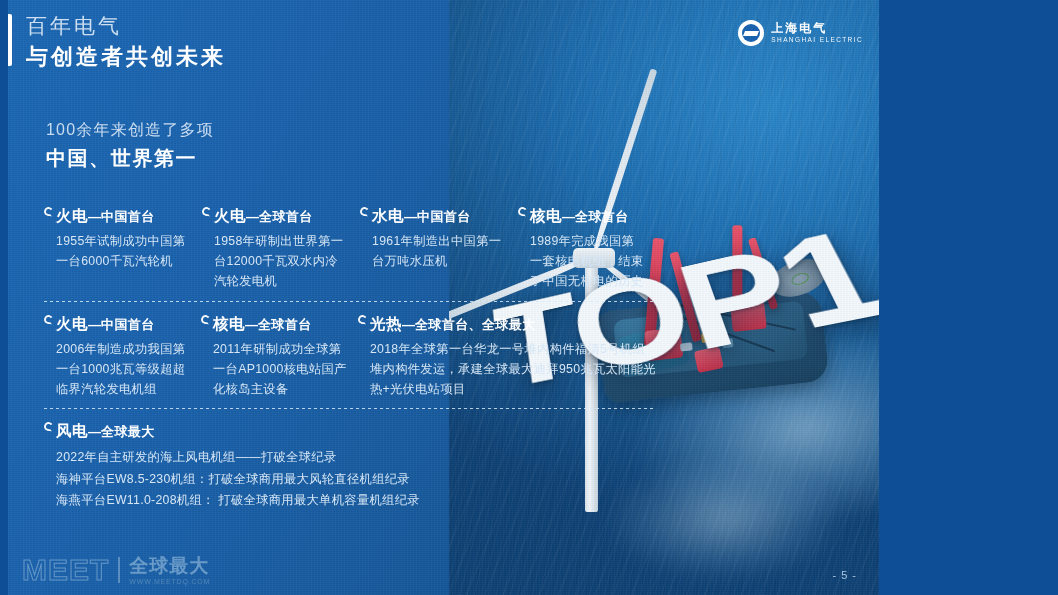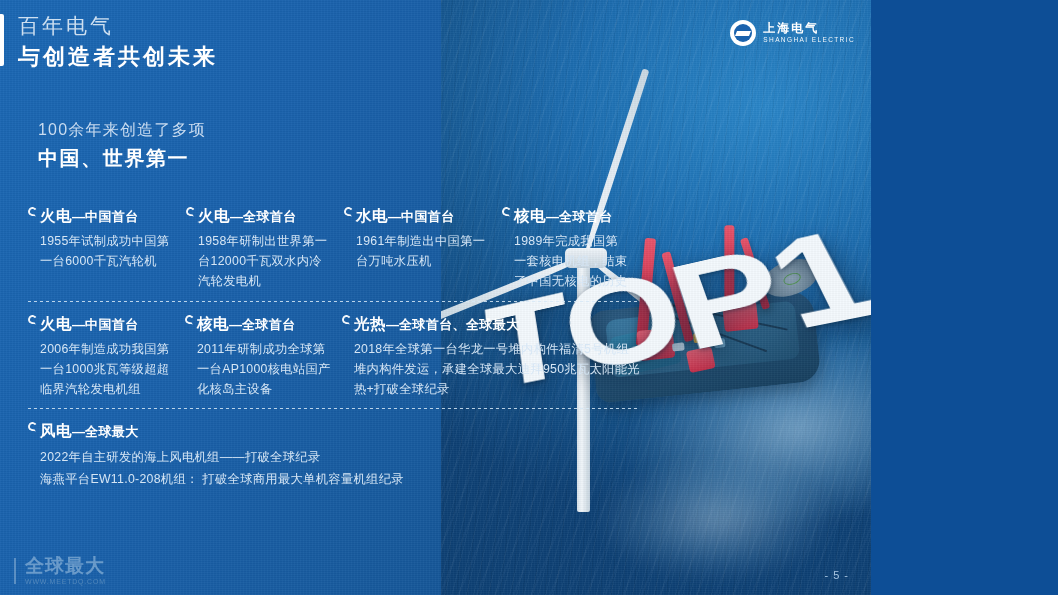--- a/index.html
+++ b/index.html
@@ -13,20 +13,21 @@
     font-family: "Liberation Sans", "DejaVu Sans", sans-serif;
   }
 
   #slide {
     position: relative;
     width: 871px;
     height: 595px;
     overflow: hidden;
     background:
       linear-gradient(118deg, #1b68b4 0%, #1a62ad 28%, #175b9f 55%, #13518f 78%, #0f4880 100%);
+    margin-left: 8px;
   }
 
   
   #slide::before {
     content: "";
     position: absolute;
     inset: 0;
     background-image:
       repeating-linear-gradient(0deg, rgba(255,255,255,0.022) 0 1px, rgba(0,0,0,0.018) 1px 2px),
       repeating-linear-gradient(90deg, rgba(255,255,255,0.018) 0 1px, rgba(0,0,0,0.014) 1px 3px);
@@ -223,21 +224,21 @@
     line-height: 1.55;
   }
   .sub-big {
     font-size: 20px;
     color: #ffffff;
     letter-spacing: 1.6px;
     font-weight: 700;
     line-height: 1.5;
   }
 
-  .facts { position: absolute; left: 28px; top: 206px; width: 612px; }
+  .facts { position: absolute; left: 36px; top: 206px; width: 612px; }
 
   .fact-row { position: relative; }
   .fact-row .cells { display: flex; }
 
   .divider {
     height: 1px;
     width: 100%;
     margin: 9px 0 12px 0;
     background-image: repeating-linear-gradient(90deg,
         rgba(214,232,246,0.85) 0 3px,
@@ -477,51 +478,53 @@
               <span class="fact-key">核电</span><span class="fact-dash">—</span><span class="fact-tag">全球首台</span>
             </div>
             <div class="fact-body">2011年研制成功全球第一台AP1000核电站国产化核岛主设备</div>
           </div>
 
           <div class="cell wide">
             <div class="fact-head">
               <span class="quote-mark"></span>
               <span class="fact-key">光热</span><span class="fact-dash">—</span><span class="fact-tag">全球首台、全球最大</span>
             </div>
-            <div class="fact-body wide-body">2018年全球第一台华龙一号堆内构件福清5号机组堆内构件发运，承建全球最大迪拜950兆瓦太阳能光热+打破全球纪录</div>
+            <div class="fact-body wide-body">2018年全球第一台华龙一号堆内构件福清5号机组堆内构件发运，承建全球最大迪拜950兆瓦太阳能光热+光伏电站项目</div>
           </div>
         </div>
         <div class="divider"></div>
       </div>
 
       <div class="fact-row">
         <div class="cell full">
           <div class="fact-head">
             <span class="quote-mark"></span>
             <span class="fact-key">风电</span><span class="fact-dash">—</span><span class="fact-tag">全球最大</span>
           </div>
           <div class="fact-lines">
             <div>2022年自主研发的海上风电机组——打破全球纪录</div>
+            <div>海神平台EW8.5-230机组：打破全球商用最大风轮直径机组纪录</div>
             <div>海燕平台EW11.0-208机组：  打破全球商用最大单机容量机组纪录</div>
           </div>
         </div>
       </div>
 
     </div>
   </div>
 
   <div class="logo">
     <div class="logo-mark"></div>
     <div class="logo-text">
       <div class="logo-cn">上海电气</div>
       <div class="logo-en">SHANGHAI ELECTRIC</div>
     </div>
   </div>
 
   <div class="watermark">
+    <div class="wm-meet">MEET</div>
     <div class="wm-sep"></div>
     <div class="wm-right">
       <div class="wm-cn">全球最大</div>
       <div class="wm-url">WWW.MEETDQ.COM</div>
     </div>
   </div>
 
   <div class="page-num">- 5 -</div>
 
 </div>

